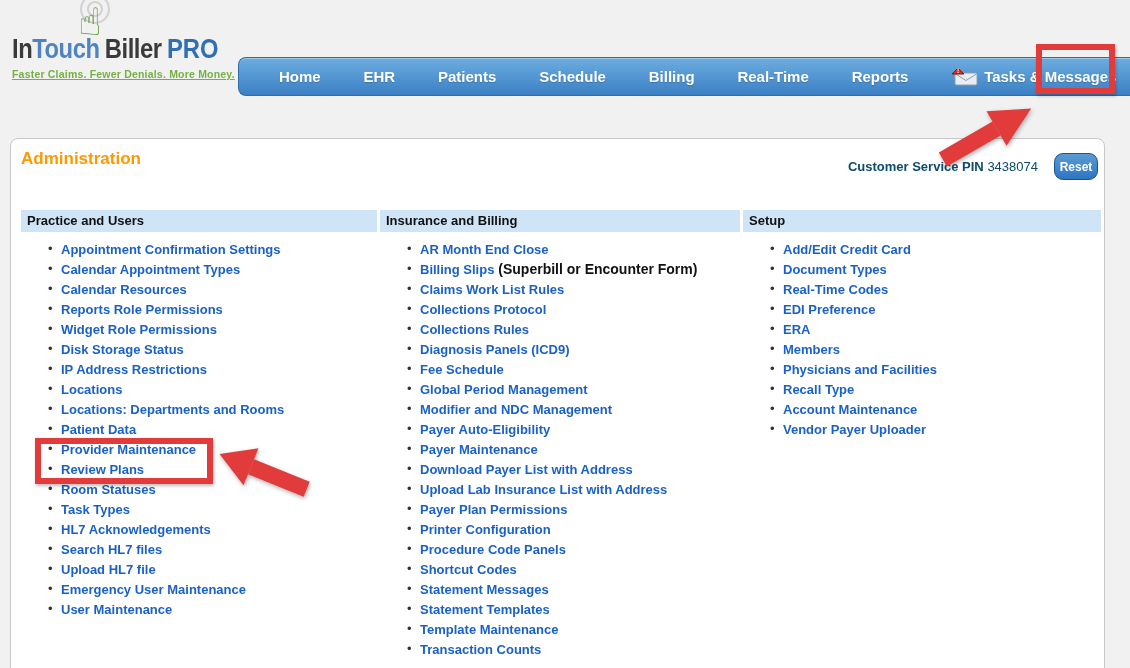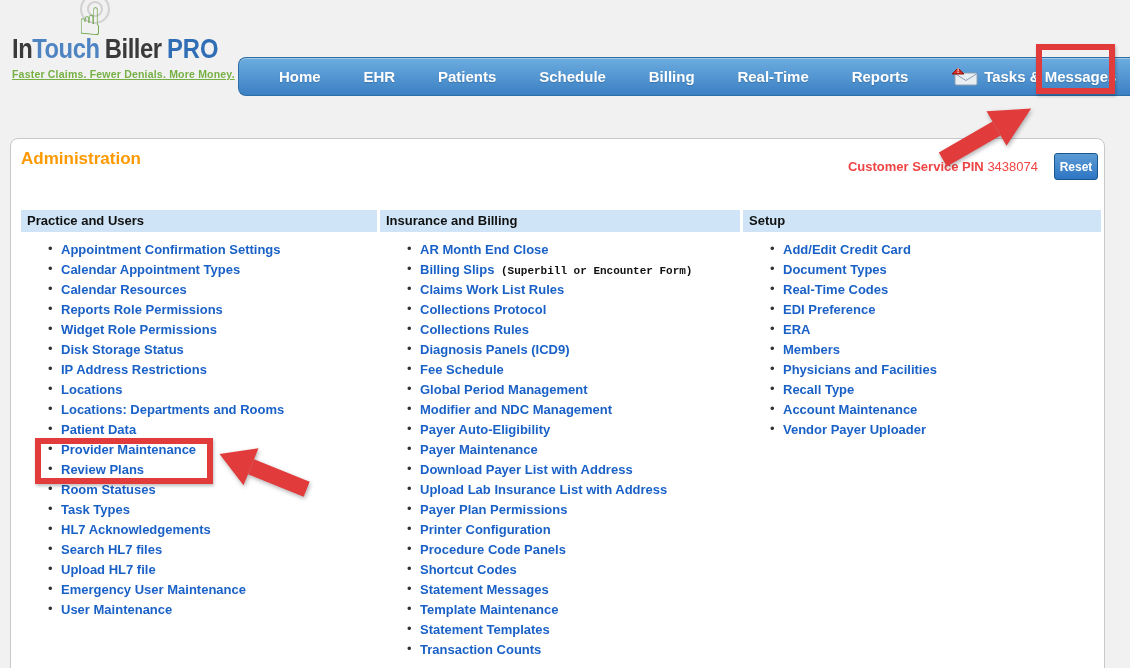--- a/index.html
+++ b/index.html
@@ -33,40 +33,40 @@
     text-shadow:0 1px 1px rgba(0,0,0,.18); }
   .tm-icon { display:inline-flex; }
 
   
   .panel { position:absolute; left:10px; top:138px; width:1095px; height:560px;
     background:#fff; border:1px solid #c9c9c9; border-radius:8px 8px 0 0; }
   .page-title { position:absolute; left:10px; top:10px; font-size:17px;
     font-weight:bold; color:#ff9900; }
   .pin-row { position:absolute; top:14px; right:6px; display:flex;
     align-items:center; gap:16px; }
-  .pin-text { font-size:13px; color:#ef4444; white-space:nowrap; }
+  .pin-text { font-size:13px; color:#0c4a6e; white-space:nowrap; }
   .pin-label { font-weight:bold; }
   .reset-btn { width:44px; height:27px; background:linear-gradient(#5b9bd5,#2e75c3);
-    border:1px solid #17568c; border-radius:3px; color:#fff; font-weight:bold;
+    border:1px solid #17568c; border-radius:9px; color:#fff; font-weight:bold;
     font-size:12px; cursor:pointer; font-family:inherit; }
 
   
   .columns { position:absolute; left:10px; top:71px; width:1080px;
     display:flex; gap:3px; }
   .col { display:flex; flex-direction:column; }
   .col:nth-child(1){ width:356px; } .col:nth-child(2){ width:360px; } .col:nth-child(3){ width:358px; }
   .col-header { height:22px; background:#cfe4f6; font-size:13px; font-weight:bold;
     color:#111; padding:3px 0 0 6px; }
   ul.links { margin-top:7px; padding-left:40px; list-style:none; }
   ul.links li { position:relative; height:20px; line-height:20px; white-space:nowrap; }
   ul.links li::before { content:"•"; position:absolute; left:-13px; color:#333;
     font-size:13px; }
   .admin-link { color:#1a61c7; font-weight:bold; font-size:13px; cursor:pointer;
     text-decoration:none; }
-  .suffix { color:#111; font-weight:bold; font-size:11px;font-family:Liberation Mono, monospace; }
+  .suffix { color:#111; font-weight:bold; font-size:14px; }
 
   
   .hl-box { position:absolute; border:6px solid #e23b3b; z-index:6;
     box-shadow:1px 2px 3px rgba(0,0,0,.25); pointer-events:none; }
   .hl-admin { left:1036px; top:44px; width:79px; height:50px; }
   .hl-provider { left:35px; top:438px; width:178px; height:46px; }
   .annot-arrow { position:absolute; z-index:6; pointer-events:none;
     filter:drop-shadow(1px 2px 2px rgba(0,0,0,.3)); }
   .arrow-admin { left:930px; top:98px; }
   .arrow-provider { left:214px; top:444px; }
@@ -170,22 +170,22 @@
           <li><a class="admin-link">Modifier and NDC Management</a></li>
           <li><a class="admin-link">Payer Auto-Eligibility</a></li>
           <li><a class="admin-link">Payer Maintenance</a></li>
           <li><a class="admin-link">Download Payer List with Address</a></li>
           <li><a class="admin-link">Upload Lab Insurance List with Address</a></li>
           <li><a class="admin-link">Payer Plan Permissions</a></li>
           <li><a class="admin-link">Printer Configuration</a></li>
           <li><a class="admin-link">Procedure Code Panels</a></li>
           <li><a class="admin-link">Shortcut Codes</a></li>
           <li><a class="admin-link">Statement Messages</a></li>
+          <li><a class="admin-link">Statement Templates</a></li>
           <li><a class="admin-link">Template Maintenance</a></li>
-          <li><a class="admin-link">Statement Templates</a></li>
           <li><a class="admin-link">Transaction Counts</a></li>
         </ul>
       </div>
       <div class="col">
         <div class="col-header">Setup</div>
         <ul class="links">
           <li><a class="admin-link">Add/Edit Credit Card</a></li>
           <li><a class="admin-link">Document Types</a></li>
           <li><a class="admin-link">Real-Time Codes</a></li>
           <li><a class="admin-link">EDI Preference</a></li>

